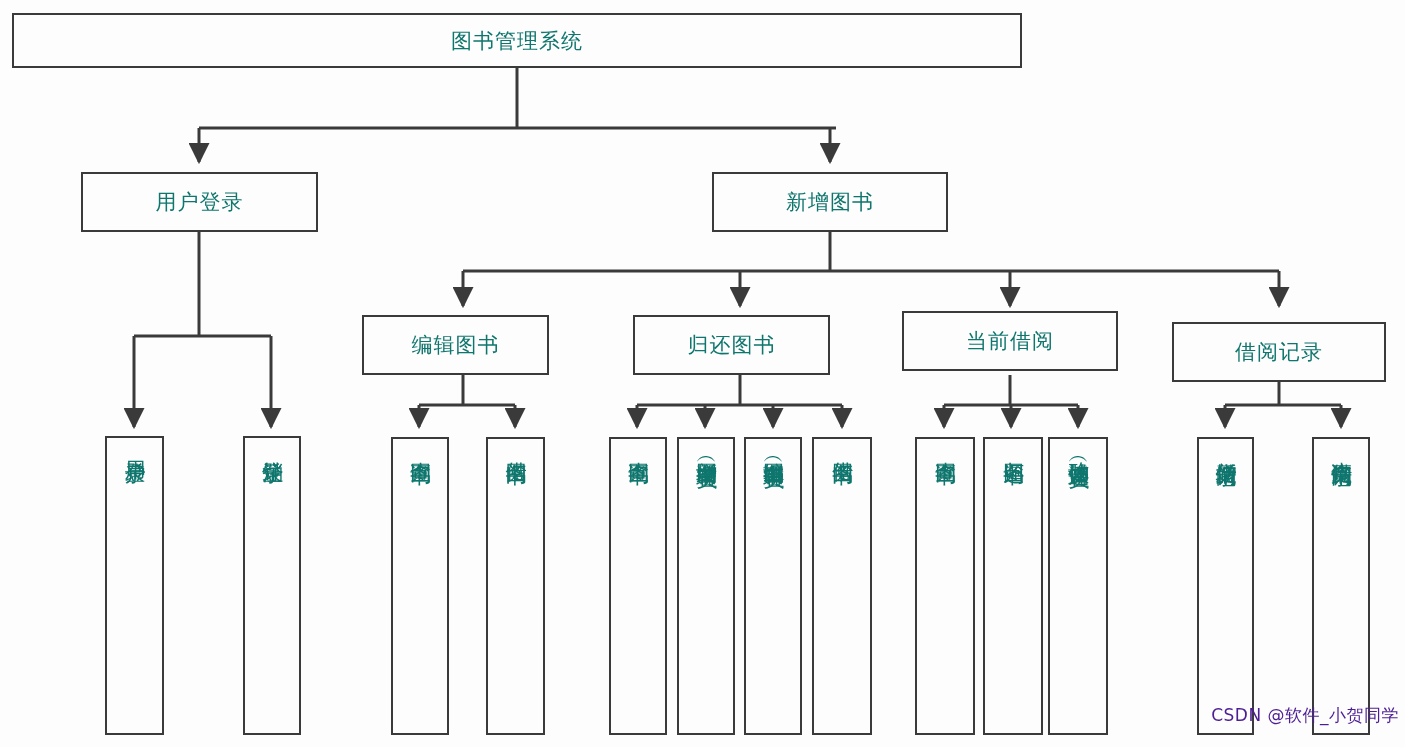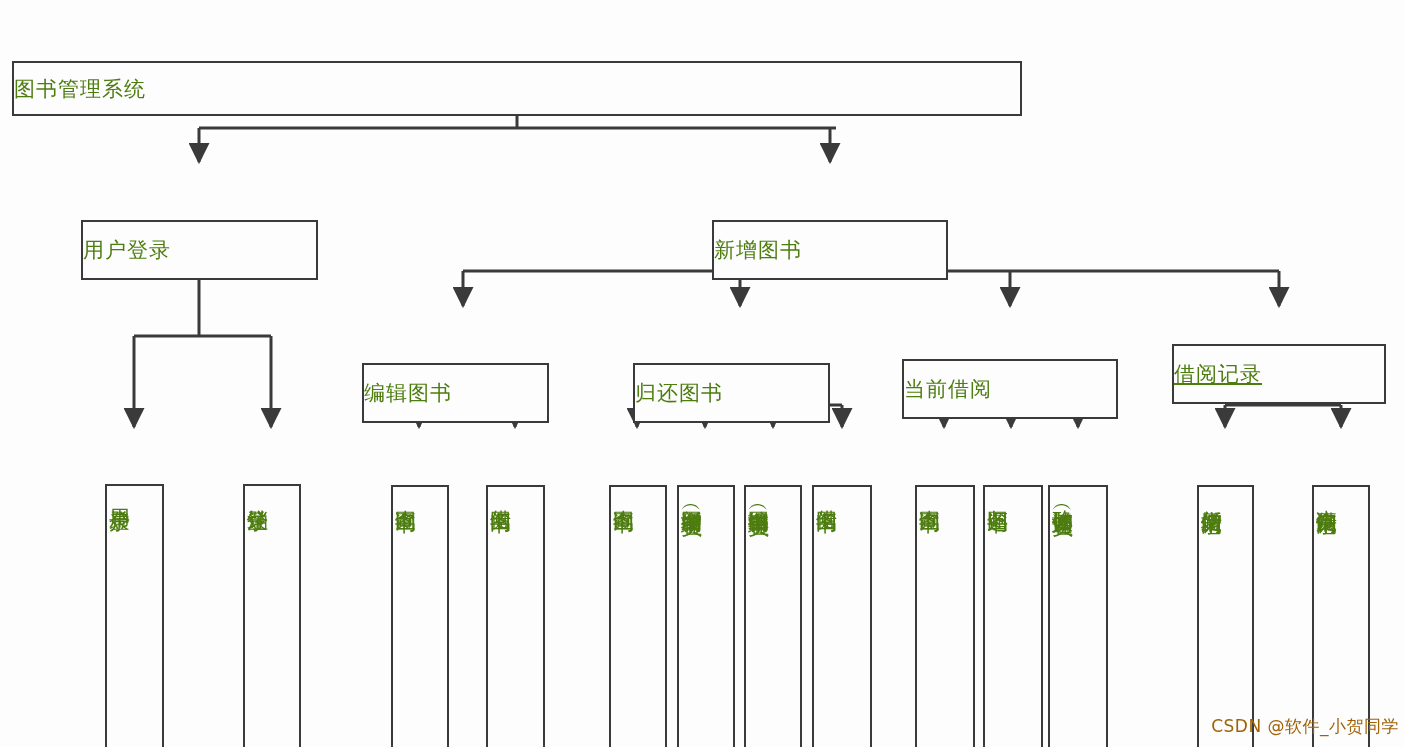--- a/index.html
+++ b/index.html
@@ -19,23 +19,22 @@
     width:1405px;height:747px;
     pointer-events:none;
   }
   .node{
     position:absolute;
     box-sizing:border-box;
     background:#fdfdfd;
     border:2.5px solid #3a3a3a;
     display:flex;
     align-items:center;
-    justify-content:flex-start;
-    color:#4d7c0f;
-    margin-top:48px;
+    justify-content:center;
+    color:#0f766e;
   }
   .node.h{
     font-size:21px;
     letter-spacing:1px;
   }
   .node.v{
     align-items:flex-start;
     padding-top:6px;
   }
   .node.v .vtext{
@@ -43,23 +42,23 @@
     text-orientation:upright;
     font-size:21px;
     line-height:1.12;
     letter-spacing:1px;
     white-space:nowrap;
     display:block;
   }
   .watermark{
     position:absolute;
     right:6px;
-    bottom:9px;
+    bottom:20px;
     font-size:17px;
-    color:#a16207;
+    color:#4c1d95;
     letter-spacing:0.5px;
     white-space:nowrap;
   }
 </style>
 </head>
 <body>
 
 <div id="canvas">
 
   <svg id="wires" viewBox="0 0 1405 747">
@@ -125,21 +124,21 @@
 
   <div class="node h" style="left:362px;top:315px;width:187px;height:60px;">
     <span>编辑图书</span>
   </div>
   <div class="node h" style="left:633px;top:315px;width:197px;height:60px;">
     <span>归还图书</span>
   </div>
   <div class="node h" style="left:902px;top:311px;width:216px;height:60px;">
     <span>当前借阅</span>
   </div>
-  <div class="node h" style="left:1172px;top:296px;width:214px;height:60px;text-decoration:underline;">
+  <div class="node h" style="left:1172px;top:322px;width:214px;height:60px;">
     <span>借阅记录</span>
   </div>
 
   <div class="node v" style="left:105px;top:436px;width:59px;height:299px;">
     <span class="vtext">用户登录</span>
   </div>
   <div class="node v" style="left:243px;top:436px;width:58px;height:299px;">
     <span class="vtext">注销登录</span>
   </div>
 

